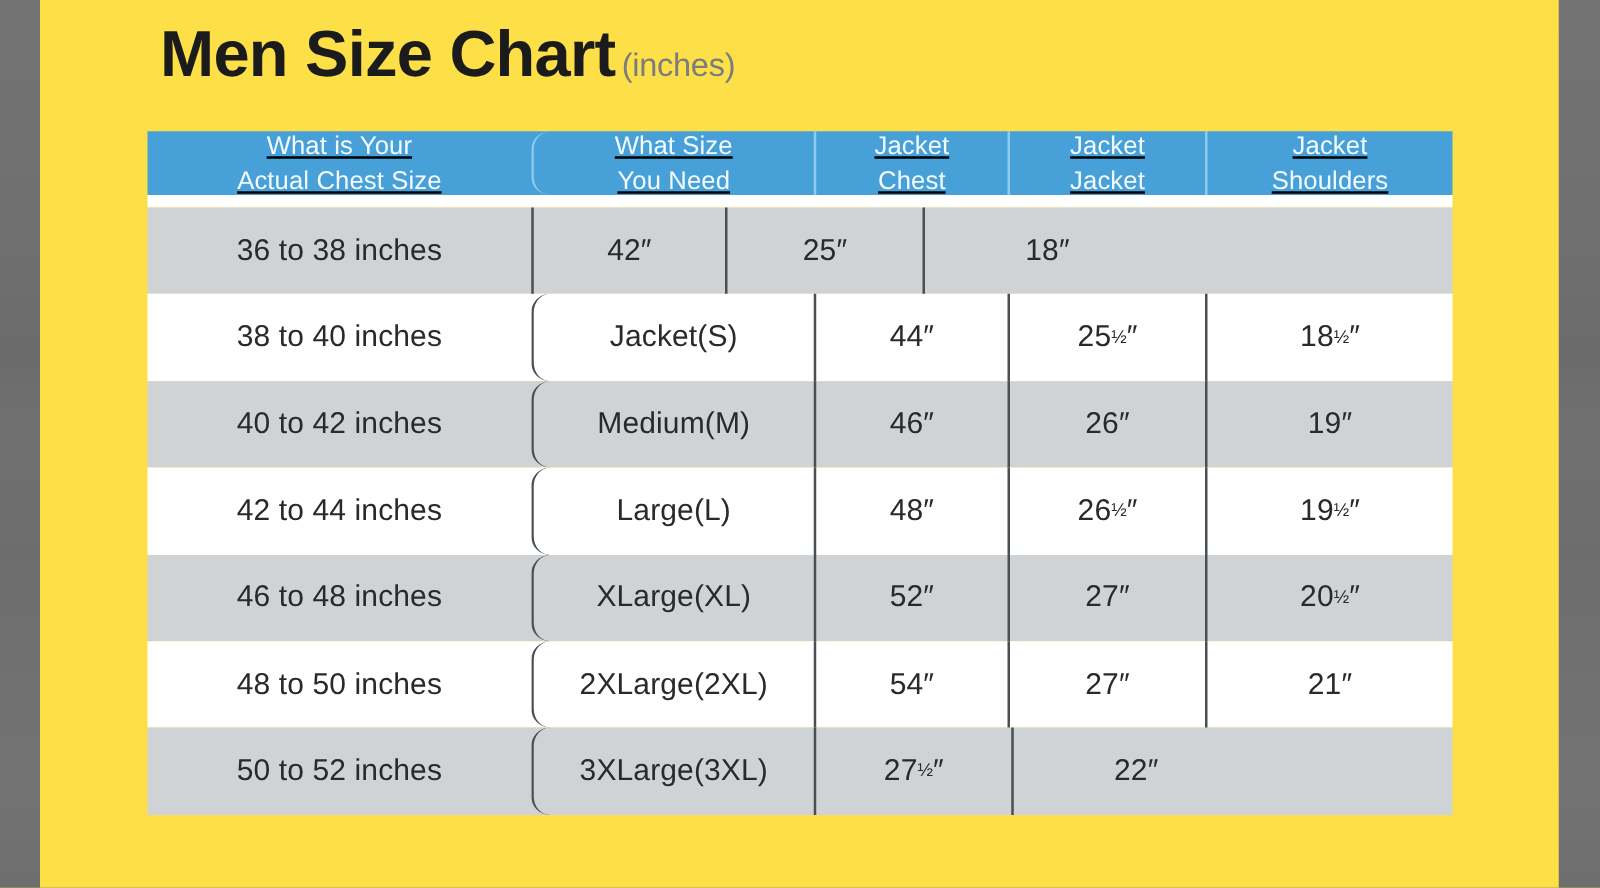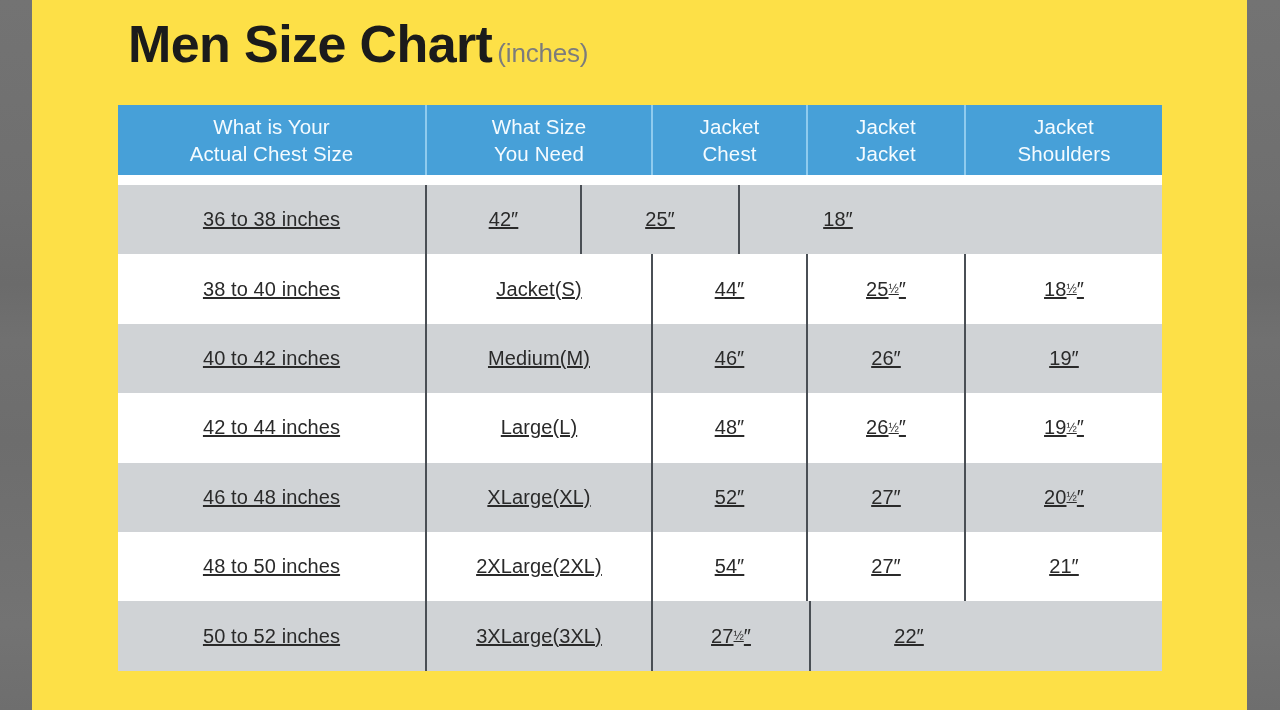--- a/index.html
+++ b/index.html
@@ -74,22 +74,23 @@
     top: 105px;
     width: 1044px;
   }
   .row {
     display: flex;
     width: 100%;
   }
 
   
   .head-row {
-    height: 70px;
+    height: 51px;
     background: #47a0d8;
+    text-decoration: underline;
   }
   .head-cell {
     display: flex;
     flex-direction: column;
     align-items: center;
     justify-content: center;
     color: #f4fbff;
     font-size: 20.5px;
     line-height: 1.32;
     text-align: center;
@@ -103,33 +104,32 @@
   .gap { height: 10px; background: #ffffff; }
 
   
   .body-row { height: 69.4px; }
   .body-row.shade { background: #d0d3d6; }
   .body-row.plain { background: #ffffff; }
   .cell {
     display: flex;
     align-items: center;
     justify-content: center;
-    font-size: 20px;
+    font-size: 24px;
     color: #2a2a2a;
     box-sizing: border-box;
     border-left: 2.2px solid #4a4f55;
     text-align: center;
     letter-spacing: 0.1px;
-    text-decoration: underline;
   }
   .cell:first-child { border-left: none; }
 
   
   .c1 { width: 307px; }
-  .c2 { width: 226px; }
+  .c2 { width: 226px; border-radius: 15px; }
   .c3 { width: 155px; }
   .c4 { width: 158px; }
   .c5 { width: 198px; }
 
   .frac {
     font-size: 0.62em;
     vertical-align: 0.18em;
     letter-spacing: 0;
   }
   .inch { letter-spacing: 0; }

